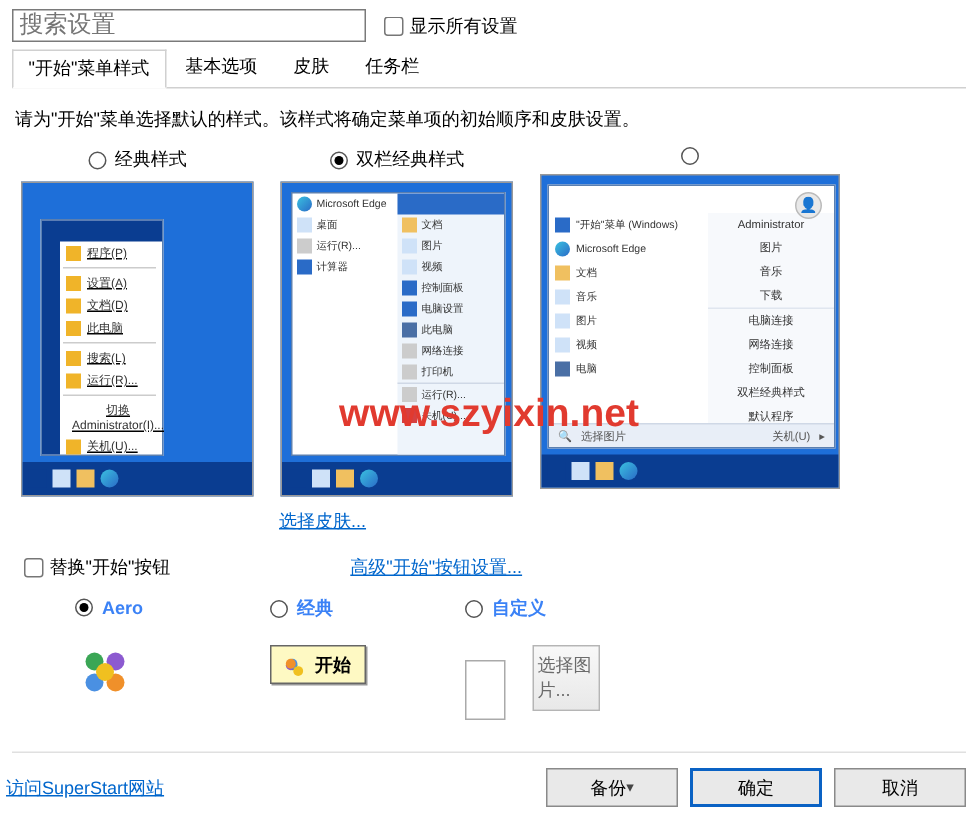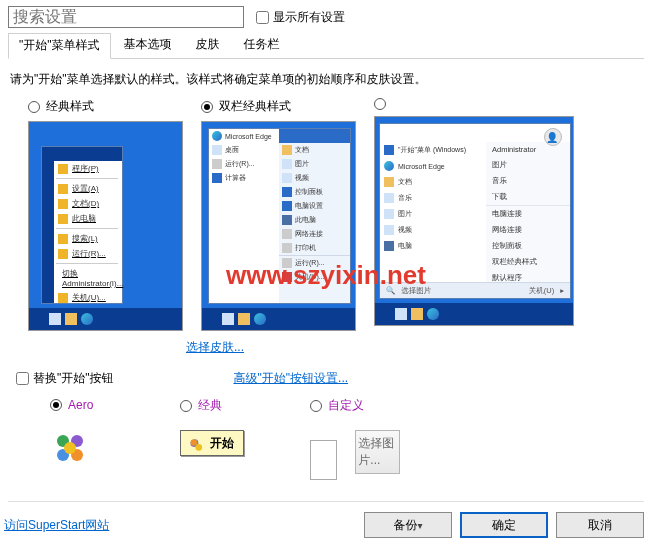--- a/index.html
+++ b/index.html
@@ -6,21 +6,21 @@
   html, body { font-family: "Segoe UI","Microsoft YaHei",sans-serif; font-size:12px; color:#000; background:#fff; width:652px; height:546px; overflow:hidden; }
   .wrap { position:relative; width:652px; height:546px; padding:6px 8px 0 8px; }
   .toprow { display:flex; align-items:center; gap:12px; }
   .search { width:236px; height:22px; border:1px solid #7a7a7a; padding:2px 4px; font-size:16px; }
   .chk { display:inline-flex; align-items:center; gap:4px; }
   .chk input { width:13px; height:13px; }
   .tabs { display:flex; gap:2px; margin-top:4px; border-bottom:1px solid #d0d0d0; position:relative; }
   .tab { padding:3px 10px 4px; border:1px solid transparent; cursor:default; }
   .tab.active { border:1px solid #d0d0d0; border-bottom:1px solid #fff; background:#fff; position:relative; top:1px; }
   .desc { margin:12px 0 10px 2px; }
-  .styles { display:flex; gap:18px; margin-left:20px; }
+  .styles { display:flex; gap:18px; margin-left:6px;text-align:center; }
   .stylecol { flex:0 0 auto; }
   .radio { display:inline-flex; align-items:center; gap:6px; margin-bottom:6px; }
   .radio .dot { width:12px; height:12px; border:1px solid #555; border-radius:50%; display:inline-flex; align-items:center; justify-content:center; }
   .radio .dot.sel::after { content:""; width:6px; height:6px; background:#000; border-radius:50%; }
   .thumb { width:155px; height:210px; border:1px solid #999; background:#1e6fd9; position:relative; overflow:hidden; }
   .thumb .panel { position:absolute; background:#fff; border:1px solid #5a7fb0; }
   .thumb .tb { position:absolute; left:0; right:0; bottom:0; height:22px; background:#0a3d91; display:flex; align-items:center; gap:4px; padding:0 4px; }
   .sq { width:12px; height:12px; }
   
   .t1 .panel { left:12px; top:24px; width:82px; bottom:26px;text-decoration:underline; }
@@ -55,21 +55,21 @@
   .replace { margin:14px 0 0 8px; }
   .btnopts { display:flex; gap:40px; margin:10px 0 0 34px; align-items:flex-start; }
   .opt { width:90px; }
   .swatch { margin-top:10px; width:40px; height:40px; border:1px solid #aaa; display:flex; align-items:center; justify-content:center; }
   .graybtn { padding:4px 2px; border:1px solid #b5b5b5; background:linear-gradient(#f8f8f8,#e8e8e8); color:#6b6b6b; }
   .footer { position:absolute; left:4px; right:8px; bottom:8px; display:flex; align-items:center; justify-content:space-between; }
   .footbtns { display:flex; gap:8px; }
   .footbtn { width:88px; height:26px; border:1px solid #8a8a8a; background:#e9e9e9; display:flex; align-items:center; justify-content:center; }
   .footbtn.primary { border:2px solid #0a62c4; }
   .dropdown::after { content:" ▾"; font-size:10px; color:#444; }
-  .disabled { color:#a21caf; }
+  .disabled { color:#3b82f6;font-weight:bold; }
   .sep2 { position:absolute; left:8px; right:8px; bottom:44px; border-top:1px solid #e0e0e0; }
   
   .c-start{background:#0a3d91;} .c-blue{background:#2a6bc7;} .c-green{background:#2e9e4e;} .c-red{background:#d64040;} .c-lite{background:#cfe2f8;} .c-gray{background:#ccc;} .c-edge{border-radius:50%;background:linear-gradient(135deg,#3ac1e0,#2a6bc7);} .c-fold{background:#f0c060;} .c-pc{background:#4a6fa5;}
   .aero-ico { position:relative; width:32px; height:32px; }
   .aero-ico span{position:absolute;width:12px;height:12px;border-radius:50%;}
   .aero-ico .a1{background:#3aa655;left:3px;top:3px;}
   .aero-ico .a2{background:#8c5ad0;right:3px;top:3px;}
   .aero-ico .a3{background:#4a90e2;left:3px;bottom:3px;}
   .aero-ico .a4{background:#f0902a;right:3px;bottom:3px;}
   .aero-ico .a5{background:#f0c020;left:10px;top:10px;width:12px;height:12px;}

